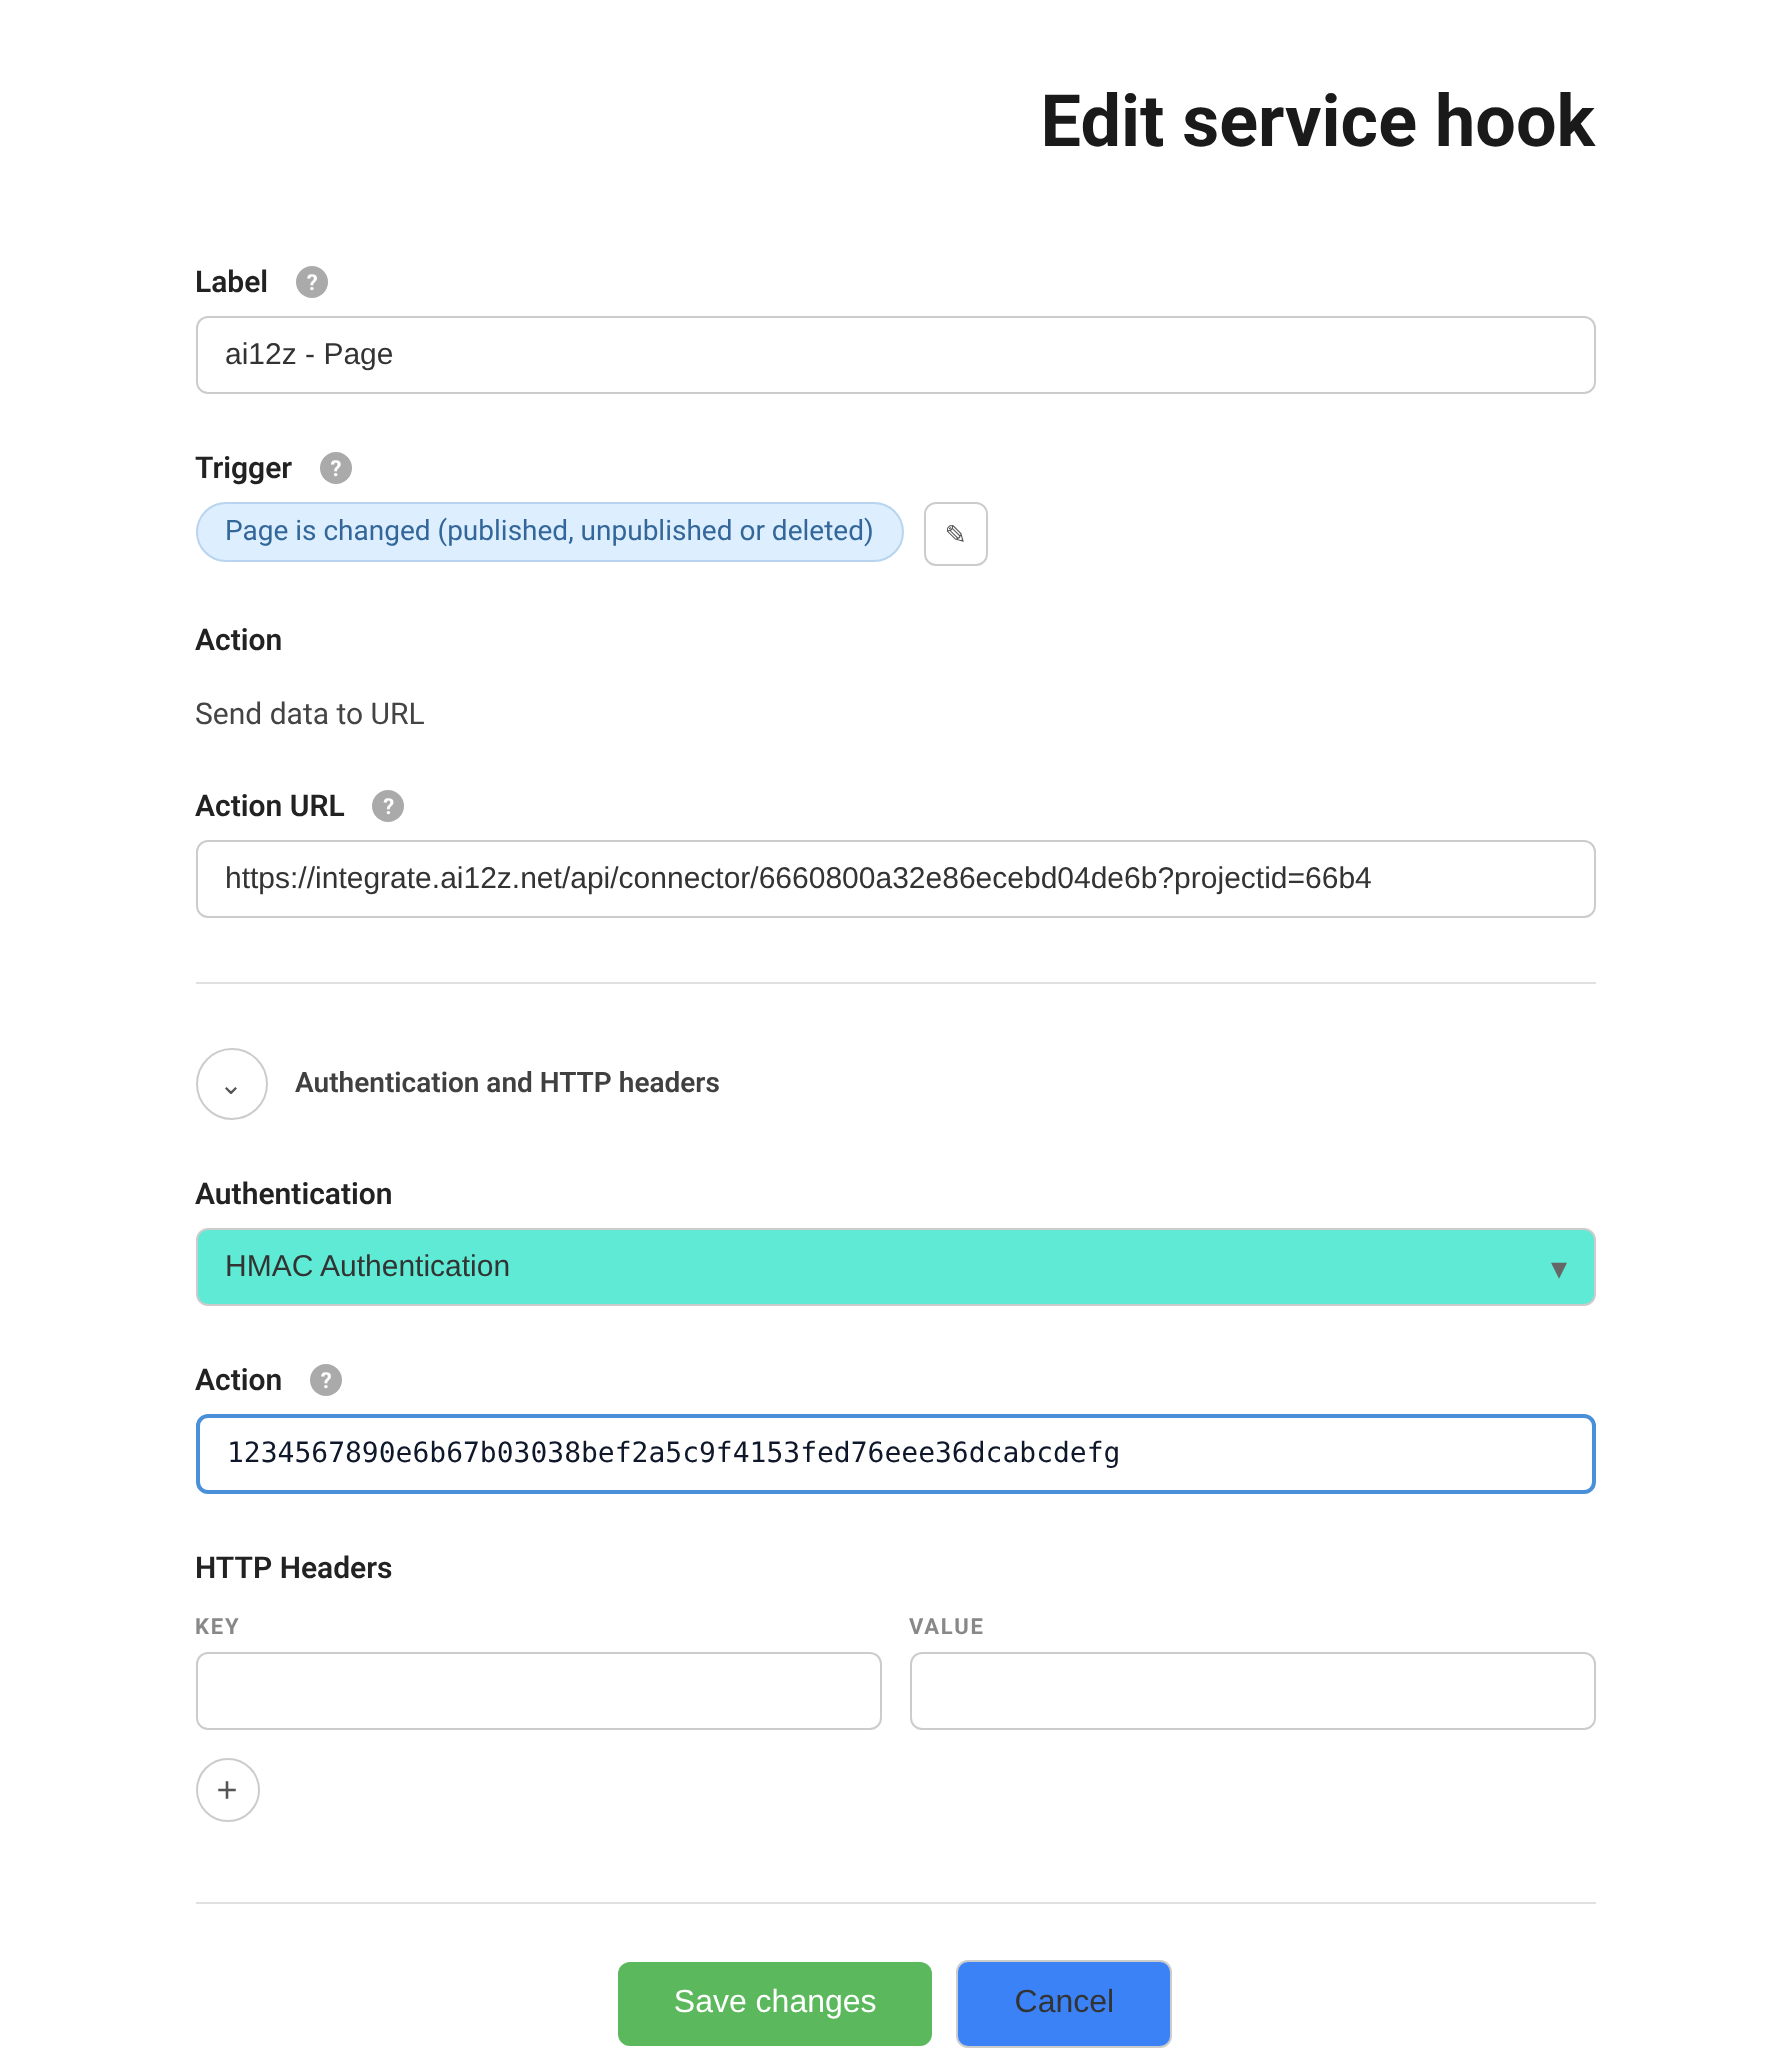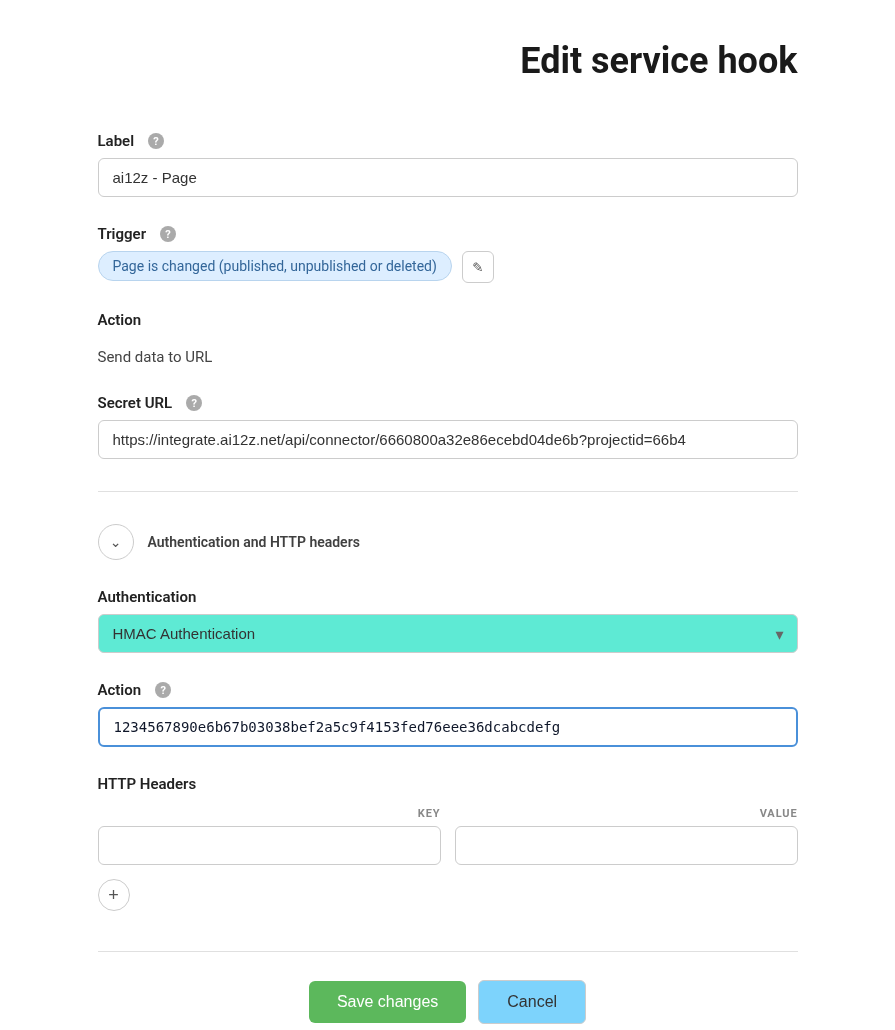--- a/index.html
+++ b/index.html
@@ -190,21 +190,20 @@
       margin-bottom: 14px;
     }
 
     .col-label {
       font-size: 11px;
       font-weight: 700;
       color: #888;
       letter-spacing: 0.08em;
       text-transform: uppercase;
       margin-bottom: 6px;
-      text-align: right;
     }
 
     .add-row-btn {
       width: 32px;
       height: 32px;
       border-radius: 50%;
       border: 1px solid #ccc;
       background: #fff;
       display: flex;
       align-items: center;
@@ -233,21 +232,21 @@
       color: white;
       border: none;
       border-radius: 6px;
       padding: 12px 28px;
       font-size: 16px;
       font-weight: 400;
       cursor: pointer;
     }
 
     .btn-cancel {
-      background: #7dd3fc;
+      background: #3b82f6;
       color: #333;
       border: 1px solid #ccc;
       border-radius: 6px;
       padding: 12px 28px;
       font-size: 16px;
       cursor: pointer;
     }
   </style>
 </head>
 <body>
@@ -279,21 +278,21 @@
 
   <div class="form-section">
     <div class="field-label">
       <span>Action</span>
     </div>
     <div class="action-value">Send data to URL</div>
   </div>
 
   <div class="form-section">
     <div class="field-label">
-      <span>Secret URL</span>
+      <span>Action URL</span>
       <span class="help-icon">?</span>
     </div>
     <input type="text" class="text-input" value="https://integrate.ai12z.net/api/connector/6660800a32e86ecebd04de6b?projectid=66b4" style="">
   </div>
 
   <hr class="divider">
 
   <div class="section-with-toggle">
     <button class="toggle-btn">
       <span>⌄</span>

